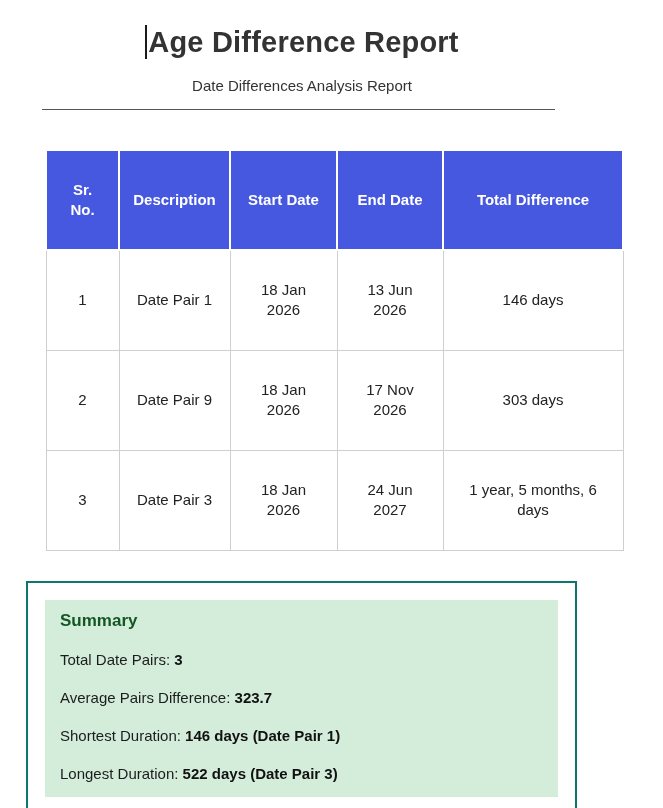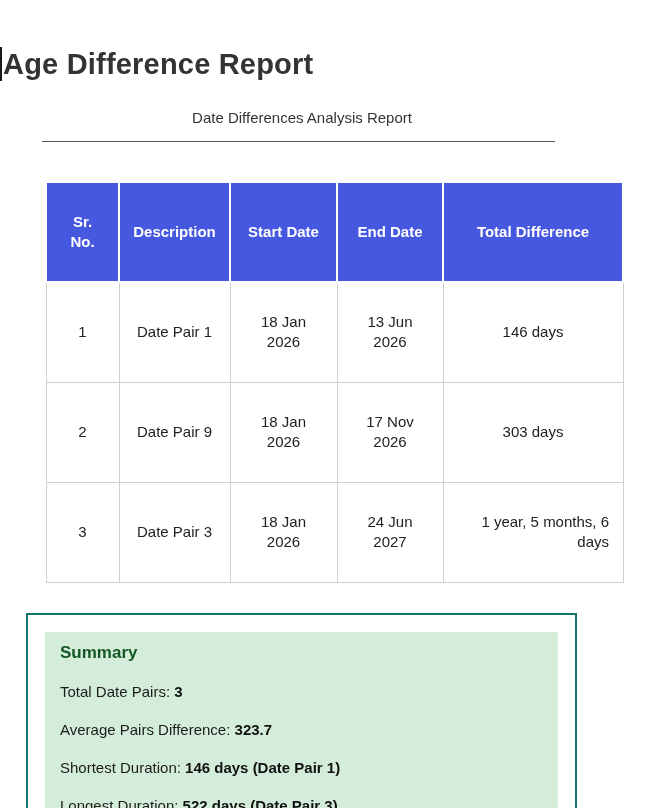--- a/index.html
+++ b/index.html
@@ -9,43 +9,43 @@
     width: 663px;
     height: 808px;
     background: #ffffff;
     font-family: "Liberation Sans", sans-serif;
     color: #222222;
     overflow: hidden;
   }
   
   .title-wrap {
     width: 604px;
-    padding-top: 8px;
-    margin-top: 36px;
+    padding-top: 22px;
+    text-align: center;
   }
   .doc-title {
     display: inline;
     font-size: 29px;
     font-weight: bold;
     color: #333333;
     line-height: 40px;
     letter-spacing: 0.2px;
   }
   .caret {
     display: inline-block;
     width: 2px;
     height: 34px;
     background: #1a1a1a;
     vertical-align: -7px;
     margin-right: 1px;
   }
   .doc-subtitle {
     width: 604px;
     text-align: center;
-    margin-top: 24px;
+    margin-top: 14px;
     font-size: 15px;
     color: #333333;
     line-height: 20px;
   }
   .title-rule {
     border: none;
     border-top: 1px solid #555555;
     width: 513px;
     margin: 13px 0 0 42px;
   }
@@ -74,21 +74,21 @@
     vertical-align: middle;
     font-size: 15px;
     color: #222222;
     line-height: 20px;
     background: #ffffff;
   }
   .hdr-inner { display: inline-block; }
   .hdr-srno { max-width: 32px; }
   .cell-inner { display: inline-block; }
   .cell-date { max-width: 62px; text-align: center; }
-  .cell-total { max-width: 152px; text-align: right; }
+  .cell-total { max-width: 152px; }
   
   .summary-box {
     width: 551px;
     margin: 30px 0 0 26px;
     background: #ffffff;
     border: 2px solid #0f766e;
     padding: 17px;
   }
   .summary-panel {
     background: #d4edda;

